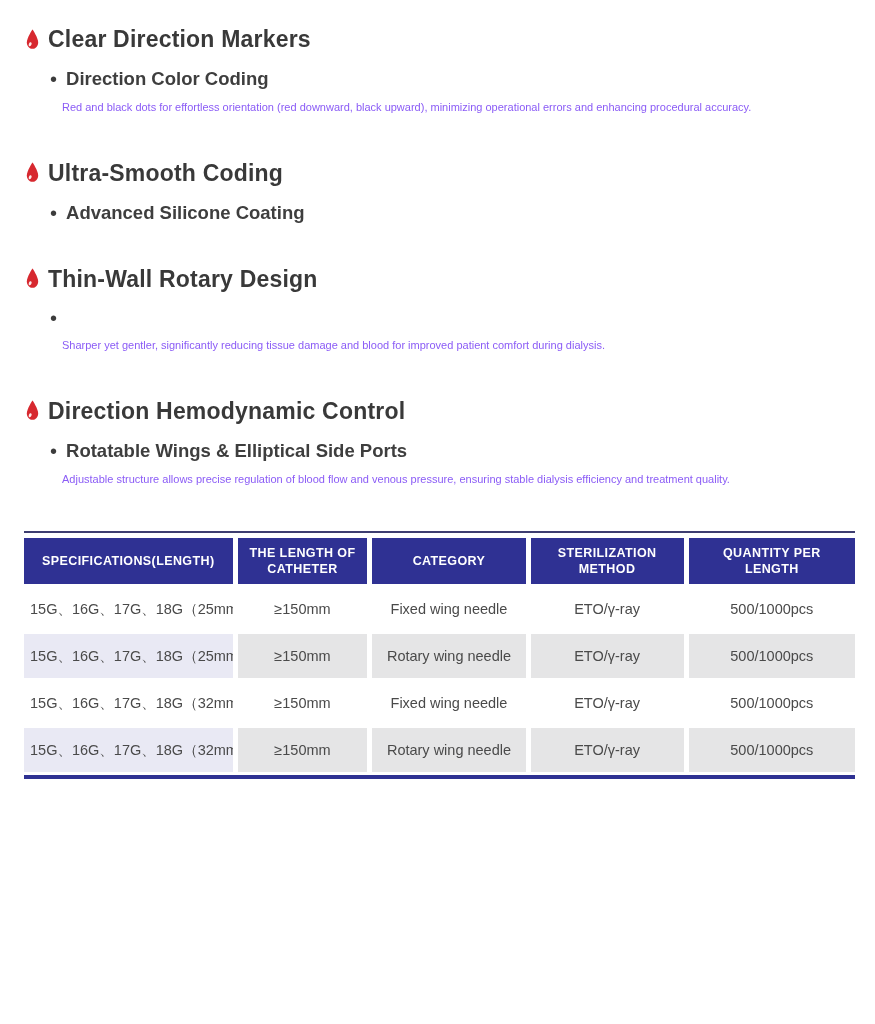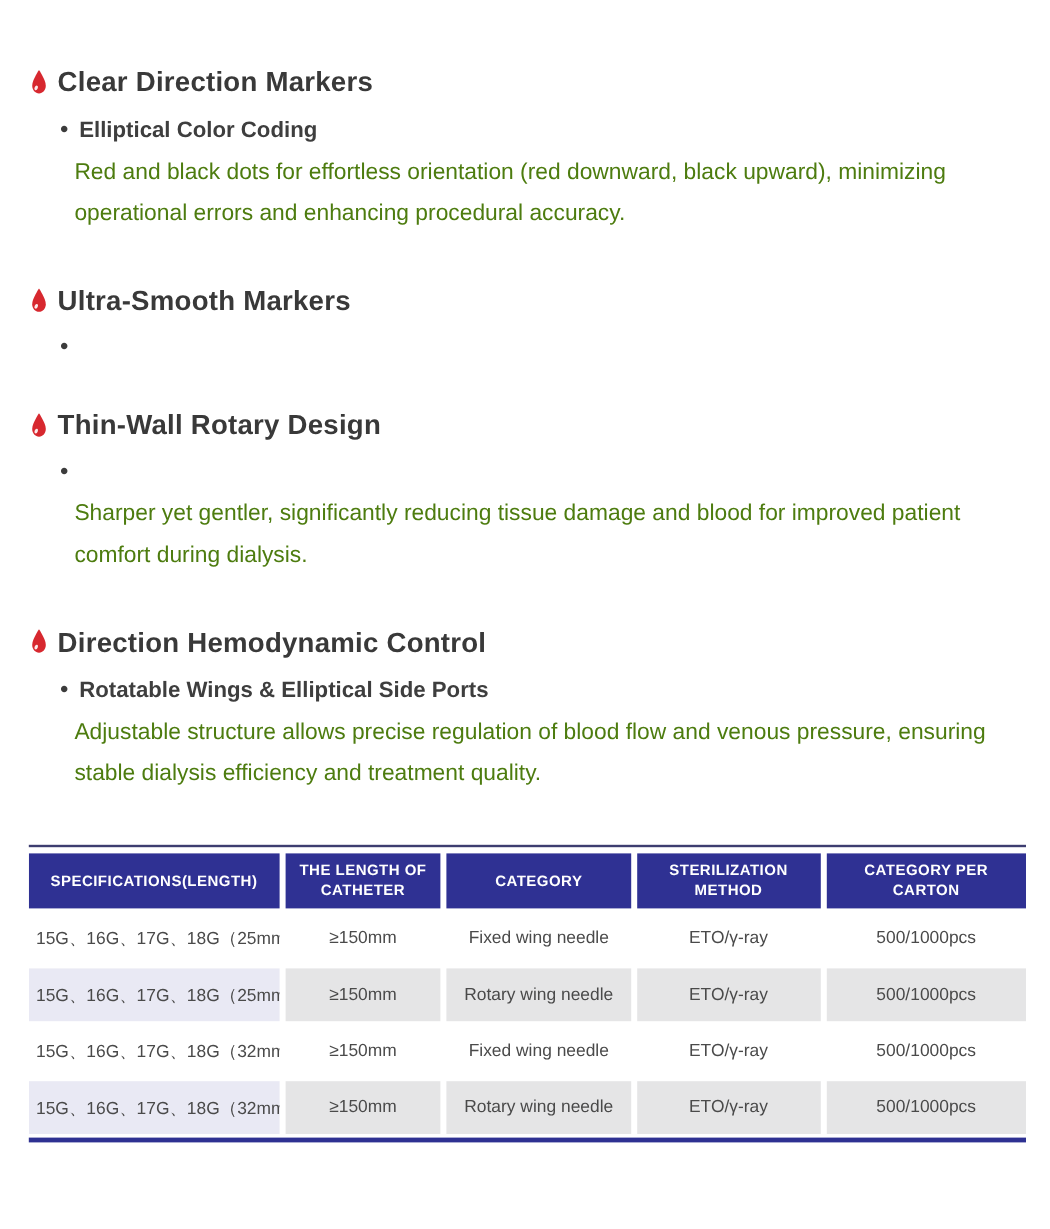--- a/index.html
+++ b/index.html
@@ -3,36 +3,36 @@
 <meta charset="utf-8">
 <style>
   * { box-sizing: border-box; }
   html, body { margin: 0; padding: 0; }
   body {
     width: 875px; height: 1024px;
     background: #ffffff;
     font-family: "Liberation Sans", "DejaVu Sans", sans-serif;
     overflow: hidden;
   }
-  .page { padding: 26px 30px 0 24px; width: 875px; margin-top: 29px; }
+  .page { padding: 26px 30px 0 24px; width: 875px; }
 
   
   .feature { margin-bottom: 42px; }
   .feature-title-row { display: flex; align-items: center; gap: 7px; }
   .drop-icon { width: 17px; height: 24px; flex: 0 0 auto; }
   .drop-icon svg { width: 17px; height: 24px; display: block; }
   .feature-title {
     font-size: 23px; font-weight: 600; color: #393939; letter-spacing: 0.2px;
   }
   .feature-sub { display: flex; align-items: center; gap: 9px; margin: 15px 0 0 26px; }
   .bullet { font-size: 20px; color: #3c3c3c; line-height: 1; }
   .feature-subtitle { font-size: 18.5px; font-weight: 600; color: #3e3e3e; }
   .feature-desc {
     margin: 8px 8px 0 38px; max-width: 784px;
-    font-size: 19px; color: #4d7c0f; line-height: 1.8;
+    font-size: 11px; color: #8b5cf6; line-height: 1.8;
   }
 
   
   .spec-table-wrap { margin-top: 28px; width: 831px; }
   .top-rule { border-top: 2px solid #3d3d70; margin-bottom: 5px; }
   .table-clip { overflow: hidden; }
   table.spec-table {
     width: calc(100% + 10px);
     margin: -3px -5px;
     border-collapse: separate; border-spacing: 5px 3px;
@@ -63,37 +63,38 @@
       <span class="drop-icon">
         <svg viewBox="0 0 24 32" xmlns="http://www.w3.org/2000/svg">
           <path d="M12 1 C12 1 4 12.5 4 19.5 C4 24.5 7.6 28.5 12 28.5 C16.4 28.5 20 24.5 20 19.5 C20 12.5 12 1 12 1 Z" fill="#d7282f"></path>
           <ellipse cx="8.7" cy="22" rx="1.9" ry="2.9" fill="#ffffff" opacity="0.9" transform="rotate(24 8.7 22)"></ellipse>
         </svg>
       </span>
       <span class="feature-title">Clear Direction Markers</span>
     </div>
     <div class="feature-sub">
       <span class="bullet">•</span>
-      <span class="feature-subtitle">Elliptical Color Coding</span>
+      <span class="feature-subtitle">Direction Color Coding</span>
     </div>
     <p class="feature-desc">Red and black dots for effortless orientation (red downward, black upward), minimizing operational errors and enhancing procedural accuracy.</p>
   </section>
 
   <section class="feature">
     <div class="feature-title-row">
       <span class="drop-icon">
         <svg viewBox="0 0 24 32" xmlns="http://www.w3.org/2000/svg">
           <path d="M12 1 C12 1 4 12.5 4 19.5 C4 24.5 7.6 28.5 12 28.5 C16.4 28.5 20 24.5 20 19.5 C20 12.5 12 1 12 1 Z" fill="#d7282f"></path>
           <ellipse cx="8.7" cy="22" rx="1.9" ry="2.9" fill="#ffffff" opacity="0.9" transform="rotate(24 8.7 22)"></ellipse>
         </svg>
       </span>
-      <span class="feature-title">Ultra-Smooth Markers</span>
+      <span class="feature-title">Ultra-Smooth Coding</span>
     </div>
     <div class="feature-sub">
       <span class="bullet">•</span>
+      <span class="feature-subtitle">Advanced Silicone Coating</span>
     </div>
   </section>
 
   <section class="feature">
     <div class="feature-title-row">
       <span class="drop-icon">
         <svg viewBox="0 0 24 32" xmlns="http://www.w3.org/2000/svg">
           <path d="M12 1 C12 1 4 12.5 4 19.5 C4 24.5 7.6 28.5 12 28.5 C16.4 28.5 20 24.5 20 19.5 C20 12.5 12 1 12 1 Z" fill="#d7282f"></path>
           <ellipse cx="8.7" cy="22" rx="1.9" ry="2.9" fill="#ffffff" opacity="0.9" transform="rotate(24 8.7 22)"></ellipse>
         </svg>
@@ -133,21 +134,21 @@
           <col style="width:18.5%">
           <col style="width:18.5%">
           <col style="width:20.1%">
         </colgroup>
         <thead>
           <tr>
             <th>SPECIFICATIONS(LENGTH)</th>
             <th>THE LENGTH OF CATHETER</th>
             <th>CATEGORY</th>
             <th>STERILIZATION METHOD</th>
-            <th>CATEGORY PER CARTON</th>
+            <th>QUANTITY PER LENGTH</th>
           </tr>
         </thead>
         <tbody>
           <tr>
             <td>15G、16G、17G、18G（25mm）</td>
             <td>≥150mm</td>
             <td>Fixed wing needle</td>
             <td>ETO/γ-ray</td>
             <td>500/1000pcs</td>
           </tr>

